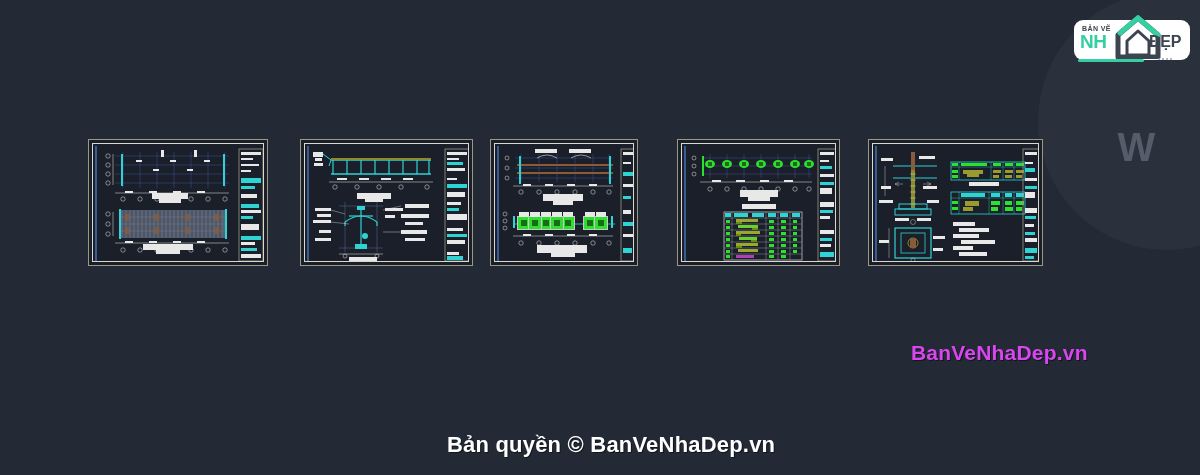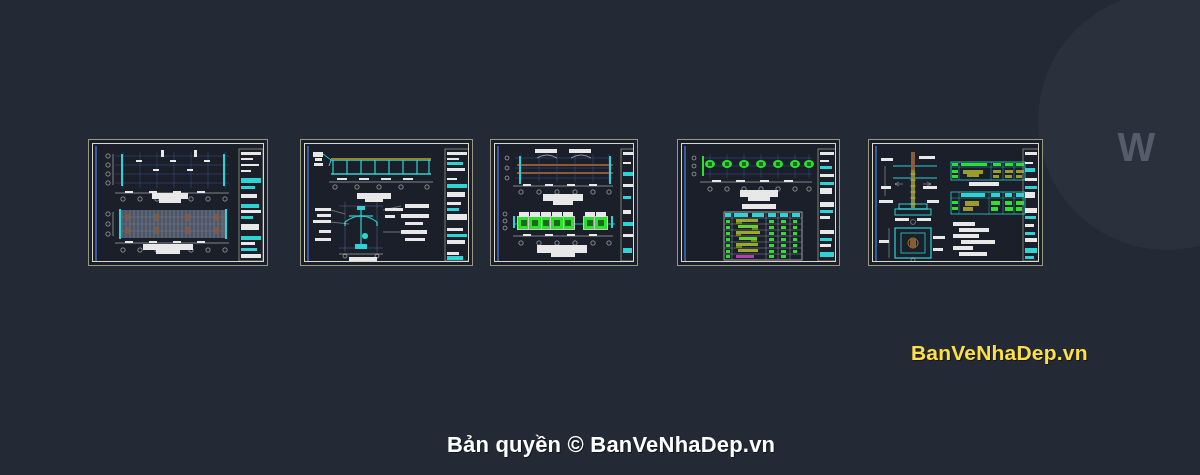--- a/index.html
+++ b/index.html
@@ -92,21 +92,21 @@
     box-sizing:border-box;
     overflow:hidden;
     background:#1a1f29;
   }
   .sheet svg{display:block;}
 
   
   .wm-right{
     position:absolute;left:911px;top:341px;
     font-size:21px;font-weight:bold;
-    color:#fde047;
+    color:#d946ef;
     text-shadow:1px 1px 0 #11151c;
     letter-spacing:.2px;
     white-space:nowrap;
   }
   .wm-bottom{
     position:absolute;left:447px;top:432px;
     font-size:22px;font-weight:bold;
     color:#ffffff;
     text-shadow:1px 1px 0 #11151c;
     letter-spacing:.2px;
@@ -115,20 +115,39 @@
 </style>
 </head>
 <body>
 
 <div id="stage">
 
   <div class="bigmark">
     <span>W</span>
   </div>
 
+  <div class="logo">
+    <div class="logo-badge"></div>
+    <svg class="logo-house" viewBox="0 0 48 44">
+      <path d="M24 3 L44 20 L44 42 L4 42 L4 20 Z" fill="none" stroke="#3c4450" stroke-width="5" stroke-linejoin="round"></path>
+      <path d="M24 16 L35 26 L35 40 L13 40 L13 26 Z" fill="#ffffff" stroke="#3c4450" stroke-width="3" stroke-linejoin="round"></path>
+      <path d="M24 3 L44 20" fill="none" stroke="#35cfa2" stroke-width="5" stroke-linecap="round"></path>
+      <path d="M24 3 L6 18" fill="none" stroke="#35cfa2" stroke-width="5" stroke-linecap="round"></path>
+    </svg>
+    <div class="logo-banve">BẢN VẼ</div>
+    <div class="logo-nh">NH</div>
+    <div class="logo-dep">ĐẸP</div>
+    <div class="logo-underline"></div>
+    <div class="logo-dots">
+        <i></i>
+        <i></i>
+        <i></i>
+        <i></i>
+      </div>
+  </div>
 
   <div class="sheets">
 
     <div class="sheet" style="left:88px;top:139px;width:180px;height:127px;">
       <div class="inner">
       <svg width="174" height="121" viewBox="0 0 174 121">
         <rect width="174" height="121" fill="#1a1f29"></rect>
 
         <rect x="2" y="2" width="2" height="117" fill="#3a5c94"></rect>
 

